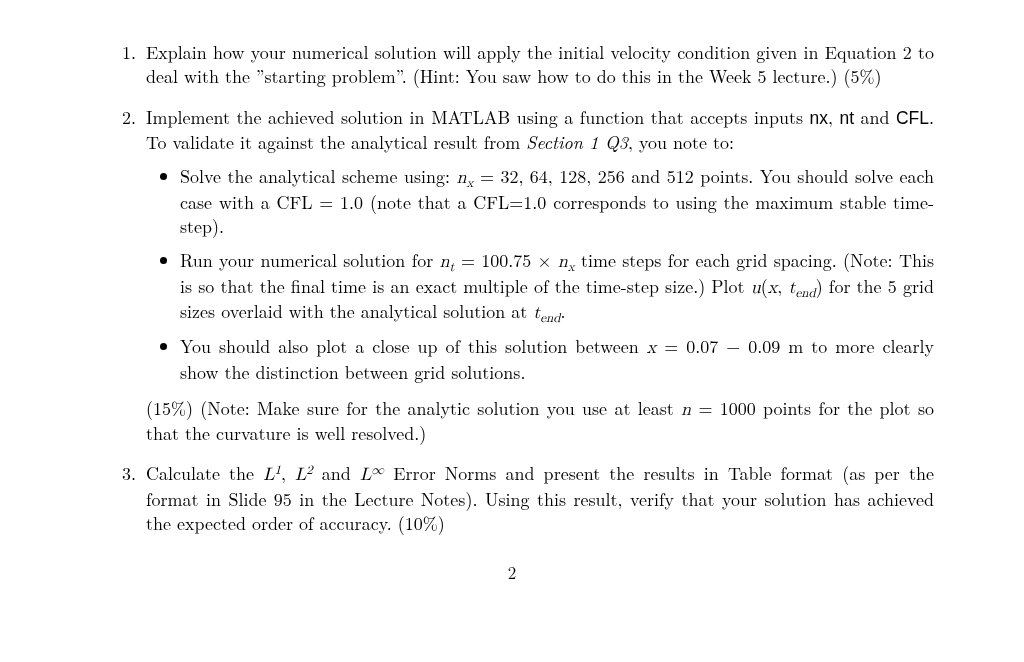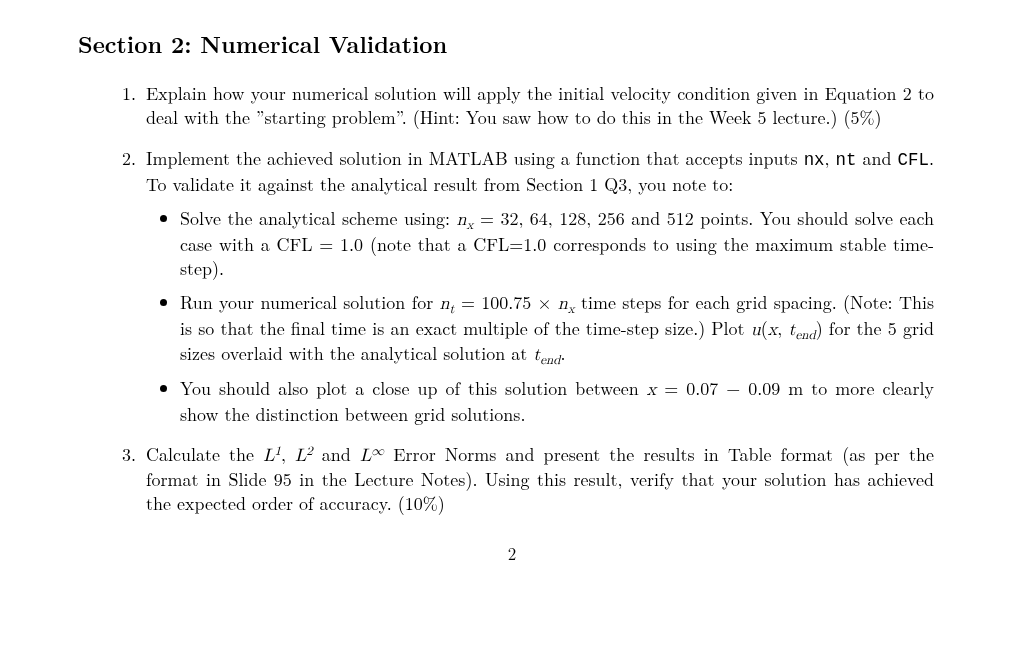--- a/index.html
+++ b/index.html
@@ -34,33 +34,32 @@
   }
   ul.bullets {
     list-style: disc;
     padding-left: 34px;
     margin: 10px 0 12px 0;
   }
   ul.bullets > li {
     margin-bottom: 10px;
     text-align: justify;
   }
-  .tt { font-family: Liberation Mono, monospace; font-size: 0.97em;}
-  .it { }
+  .tt { font-family: Liberation Sans, sans-serif; font-size: 0.97em;}
+  .it { font-style: italic; }
   .math { font-style: italic; font-family: "Latin Modern Math", Georgia, serif;}
   sub { font-size: 0.72em; vertical-align: -0.28em; line-height: 0; }
   sup { font-size: 0.72em; vertical-align: 0.45em; line-height: 0; }
   .pagenum { text-align:center; font-size:17px; margin-top:26px;}
 </style>
 </head>
 <body>
 
 <div class="page">
 
-  <div class="section-title">Section 2: Numerical Validation</div>
 
   <ol class="questions">
 
     <li>
       <span>Explain how your numerical solution will apply the initial velocity condition given in Equation 2 to deal with the ”starting problem”. (Hint: You saw how to do this in the Week 5 lecture.) (5%)</span>
     </li>
 
     <li>
       <span>
         <span>Implement the achieved solution in MATLAB using a function that accepts inputs </span><span class="tt">nx</span><span>, </span><span class="tt">nt</span><span> and </span><span class="tt">CFL</span><span>. To validate it against the analytical result from </span><span class="it">Section 1 Q3</span><span>, you note to:</span>
@@ -71,20 +70,23 @@
           <span>Solve the analytical scheme using: </span><span class="math"><span>n</span><sub>x</sub></span><span> = 32, 64, 128, 256 and 512 points. You should solve each case with a CFL = 1.0 (note that a CFL=1.0 corresponds to using the maximum stable time-step).</span>
         </li>
         <li>
           <span>Run your numerical solution for </span><span class="math"><span>n</span><sub>t</sub></span><span> = 100.75 × </span><span class="math"><span>n</span><sub>x</sub></span><span> time steps for each grid spacing. (Note: This is so that the final time is an exact multiple of the time-step size.) Plot </span><span class="math"><span>u</span></span><span>(</span><span class="math">x</span><span>, </span><span class="math"><span>t</span><sub class="it">end</sub></span><span>)</span><span> for the 5 grid sizes overlaid with the analytical solution at </span><span class="math"><span>t</span><sub class="it">end</sub></span><span>.</span>
         </li>
         <li>
           <span>You should also plot a close up of this solution between </span><span class="math">x</span><span> = 0.07 − 0.09 m to more clearly show the distinction between grid solutions.</span>
         </li>
       </ul>
 
+      <div style="text-align:justify;">
+        <span>(15%) (Note: Make sure for the analytic solution you use at least </span><span class="math">n</span><span> = 1000 points for the plot so that the curvature is well resolved.)</span>
+      </div>
     </li>
 
     <li>
       <span>Calculate the </span><span class="math"><span>L</span><sup>1</sup></span><span>, </span><span class="math"><span>L</span><sup>2</sup></span><span> and </span><span class="math"><span>L</span><sup>∞</sup></span><span> Error Norms and present the results in Table format (as per the format in Slide 95 in the Lecture Notes). Using this result, verify that your solution has achieved the expected order of accuracy. (10%)</span>
     </li>
 
   </ol>
 
   <div class="pagenum">2</div>
 

